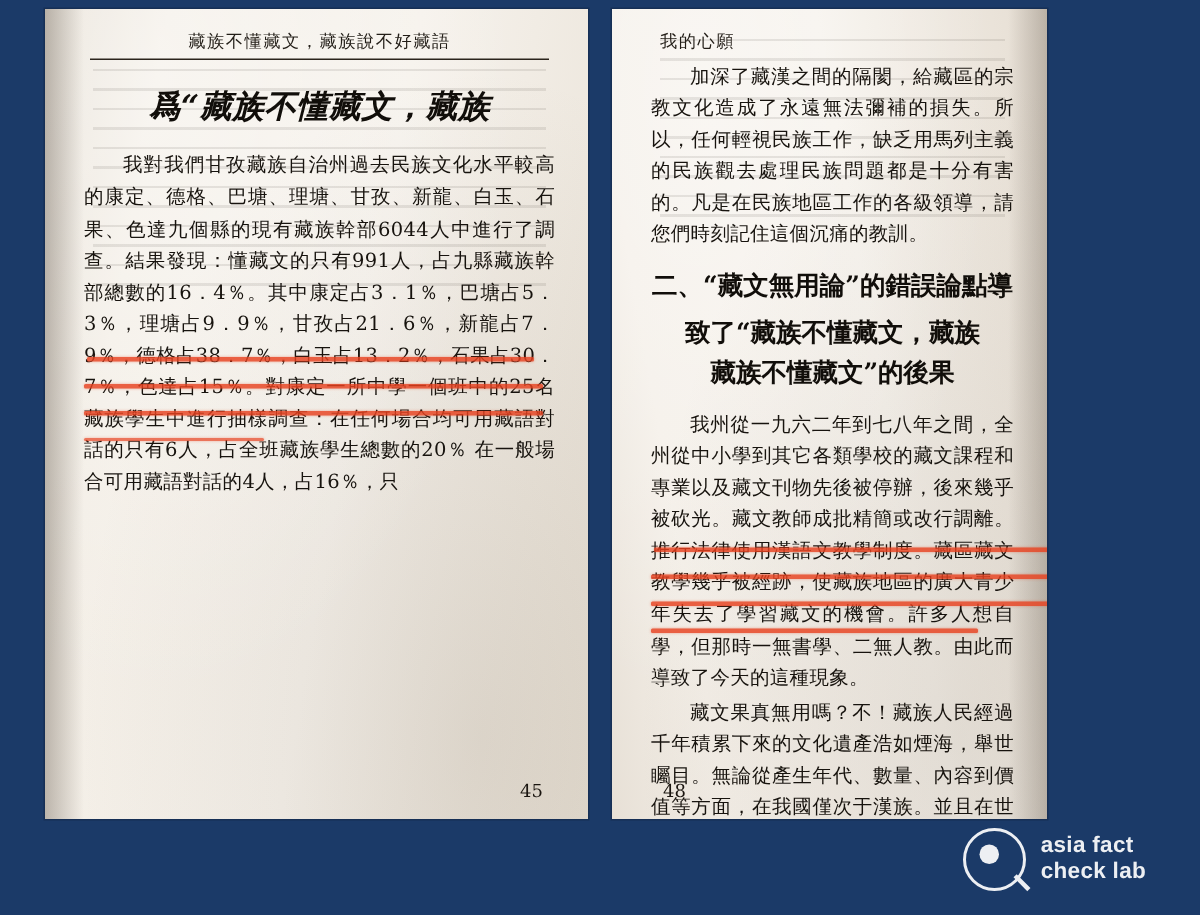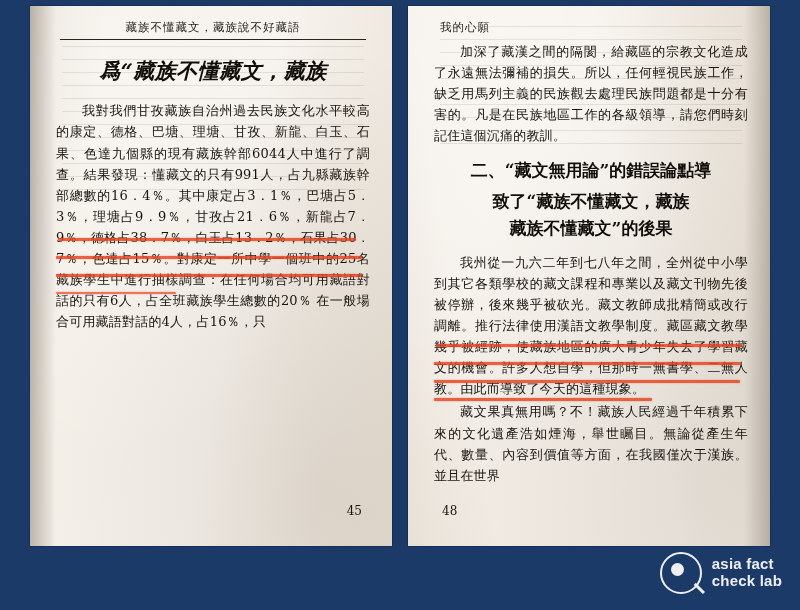--- a/index.html
+++ b/index.html
@@ -35,21 +35,21 @@
     overflow: hidden;
   }
   .page.left {
     left: 30px;
     width: 362px;
     background:
       linear-gradient(100deg, #e6dfd4 0%, #f3eee6 18%, #f6f2ec 55%, #e9e2d7 100%);
   }
   .page.right {
     left: 408px;
-    width: 362px;
+    width: 290px;
     background:
       linear-gradient(80deg, #e7e0d6 0%, #f4efe8 20%, #f6f2ec 60%, #e6ded3 100%);
   }
   .paper-tint {
     position: absolute;
     inset: 0;
     pointer-events: none;
     background:
       radial-gradient(ellipse at 20% 10%, rgba(255,255,255,0.42), rgba(255,255,255,0) 60%),
       radial-gradient(ellipse at 80% 90%, rgba(120,105,85,0.16), rgba(255,255,255,0) 65%);
@@ -140,31 +140,31 @@
     position: absolute;
     height: 3px;
     background: #e8411f;
     opacity: 0.82;
     border-radius: 1px;
     box-shadow: 0 0 2px rgba(232,65,31,0.55);
   }
   .marker.thin { height: 2px; opacity: 0.7; }
   .folio {
     position: absolute;
-    bottom: 18px;
+    bottom: 2px;
     font-family: "DejaVu Serif", serif;
     font-size: 12px;
     color: #1a1510;
   }
   .folio.right-side { right: 8px; }
   .folio.left-side { left: 8px; }
 
   .watermark {
     position: absolute;
-    right: 18px;
+    right: 36px;
     bottom: 16px;
     display: flex;
     align-items: center;
     gap: 10px;
     opacity: 0.92;
   }
   .wm-logo {
     width: 38px;
     height: 38px;
     border-radius: 50%;

